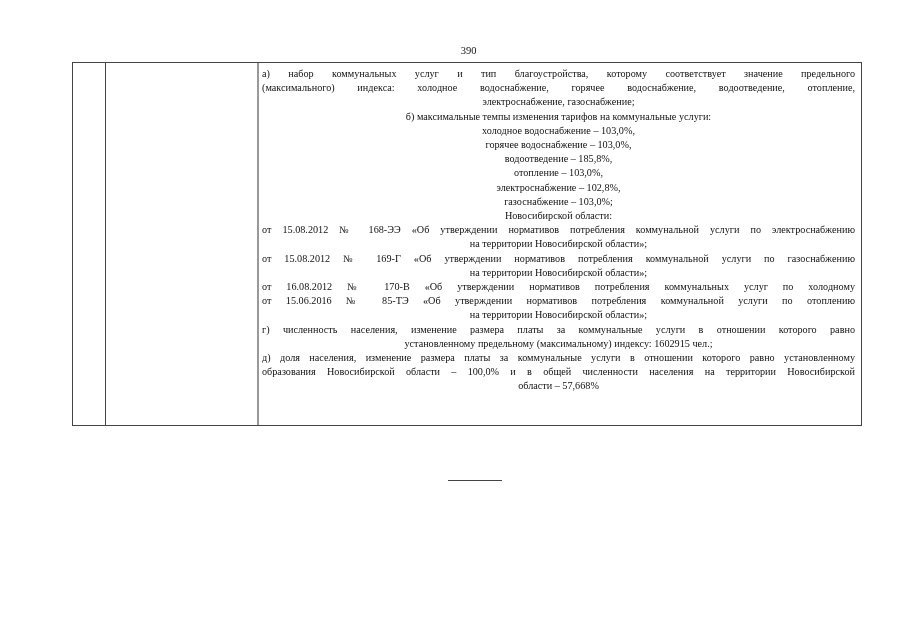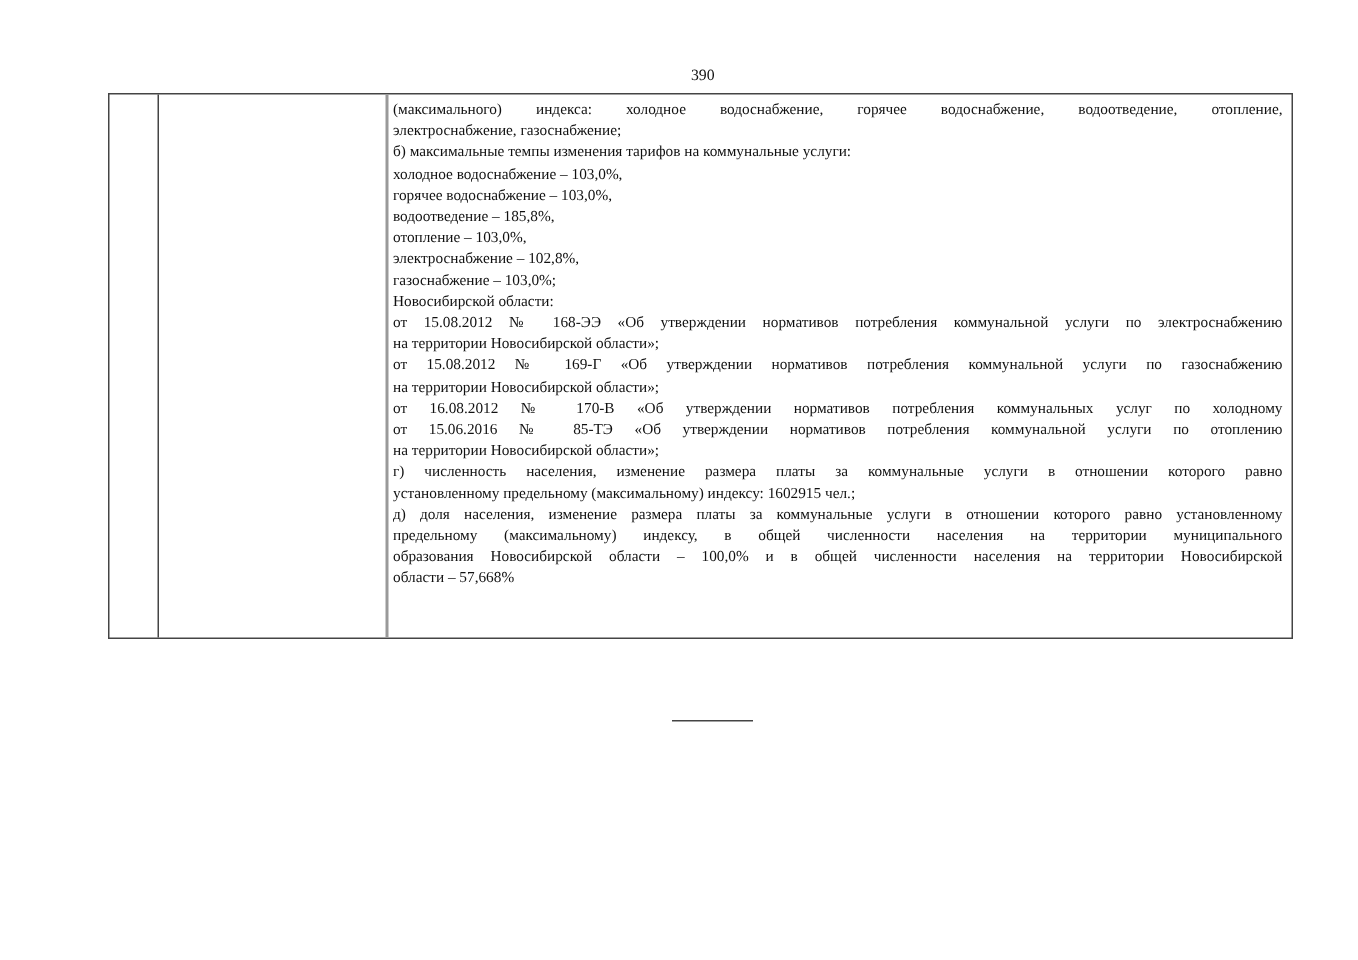--- a/index.html
+++ b/index.html
@@ -8,53 +8,53 @@
   .page-number { position: absolute; top: 45px; left: 0; width: 905px; text-align: center;
                  font-size: 10.5px; margin-left: 16px; }
   .doc-table { position: absolute; left: 72px; top: 62px; width: 790px; height: 364px;
                border: 1px solid #444; box-sizing: border-box; }
   .col1 { position: absolute; left: 0; top: 0; width: 33px; height: 100%;
           border-right: 1px solid #444; box-sizing: border-box; }
   .col2 { position: absolute; left: 33px; top: 0; width: 153px; height: 100%;
           border-right: 2px solid #999; box-sizing: border-box; }
   .col3 { position: absolute; left: 186px; top: 0; right: 0; height: 100%;
           padding: 4px 6px 0 3px; box-sizing: border-box; font-size: 10.2px; line-height: 14.2px; }
-  .line { display: block; white-space: nowrap; }
+  .line { display: block; white-space: nowrap; text-align: center; }
   .just { display: block; text-align: justify; text-align-last: justify; white-space: nowrap; }
   .footer-rule { position: absolute; left: 448px; top: 480px; width: 54px; height: 0;
                  border-top: 1px solid #444; }
 </style>
 </head>
 <body>
 
 <div class="page-number">390</div>
 
 <div class="doc-table">
   <div class="col1"></div>
   <div class="col2"></div>
   <div class="col3" id="content-cell">
+      <span class="just" style="white-space: nowrap; text-align: left;">а) набор коммунальных услуг и тип благоустройства, которому соответствует значение предельного</span>
       <span class="just" style="white-space: nowrap; text-align: left;">(максимального) индекса: холодное водоснабжение, горячее водоснабжение, водоотведение, отопление,</span>
       <span class="line">электроснабжение, газоснабжение;</span>
       <span class="line">б) максимальные темпы изменения тарифов на коммунальные услуги:</span>
       <span class="line">холодное водоснабжение – 103,0%,</span>
       <span class="line">горячее водоснабжение – 103,0%,</span>
       <span class="line">водоотведение – 185,8%,</span>
       <span class="line">отопление – 103,0%,</span>
       <span class="line">электроснабжение – 102,8%,</span>
       <span class="line">газоснабжение – 103,0%;</span>
       <span class="line">Новосибирской области:</span>
       <span class="just" style="white-space: nowrap; text-align: left;">от 15.08.2012 № 168-ЭЭ «Об утверждении нормативов потребления коммунальной услуги по электроснабжению</span>
       <span class="line">на территории Новосибирской области»;</span>
       <span class="just" style="white-space: nowrap; text-align: left;">от 15.08.2012 № 169-Г «Об утверждении нормативов потребления коммунальной услуги по газоснабжению</span>
       <span class="line">на территории Новосибирской области»;</span>
       <span class="just" style="white-space: nowrap; text-align: left;">от 16.08.2012 № 170-В «Об утверждении нормативов потребления коммунальных услуг по холодному</span>
       <span class="just" style="white-space: nowrap; text-align: left;">от 15.06.2016 № 85-ТЭ «Об утверждении нормативов потребления коммунальной услуги по отоплению</span>
       <span class="line">на территории Новосибирской области»;</span>
       <span class="just" style="white-space: nowrap; text-align: left;">г) численность населения, изменение размера платы за коммунальные услуги в отношении которого равно</span>
       <span class="line">установленному предельному (максимальному) индексу: 1602915 чел.;</span>
       <span class="just" style="white-space: nowrap; text-align: left;">д) доля населения, изменение размера платы за коммунальные услуги в отношении которого равно установленному</span>
-      <span class="just" style="white-space: nowrap; text-align: left;">предельному (максимальному) индексу, в общей численности населения на территории муниципального</span>
       <span class="just" style="white-space: nowrap; text-align: center;">образования Новосибирской области – 100,0% и в общей численности населения на территории Новосибирской</span>
       <span class="line">области – 57,668%</span>
     </div>
 </div>
 
 <div class="footer-rule"></div>
 
 </body></html>

